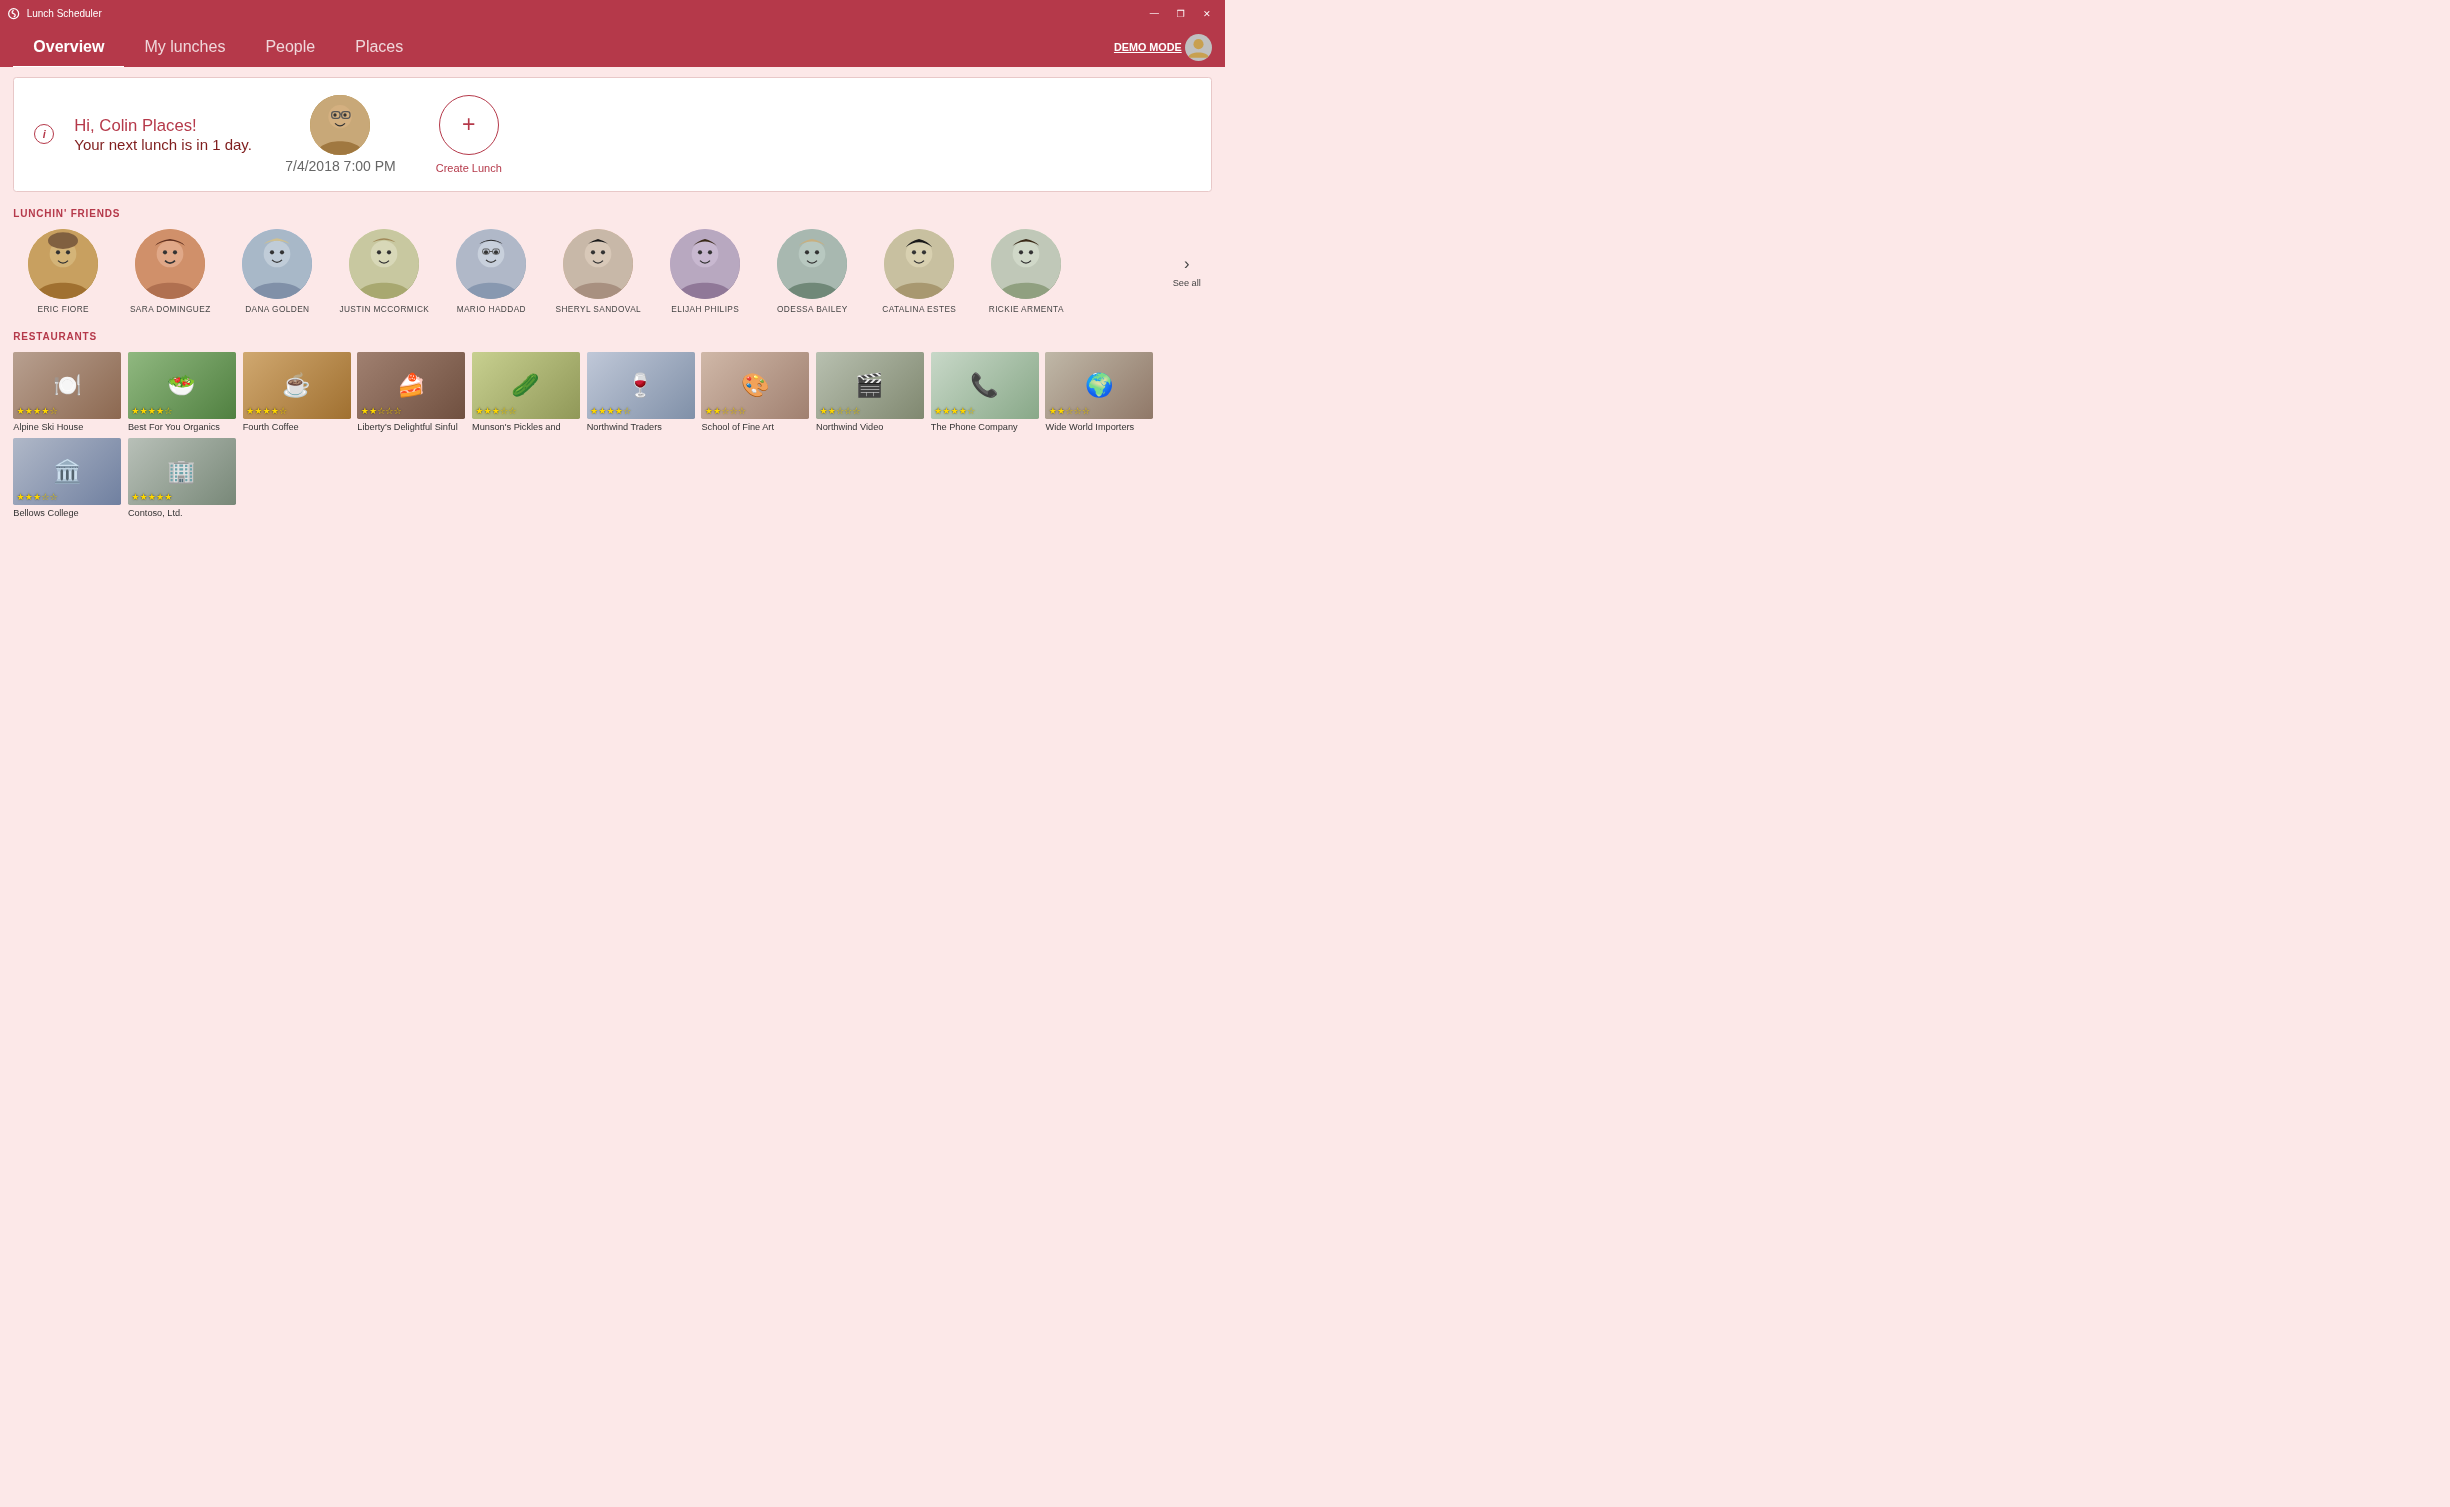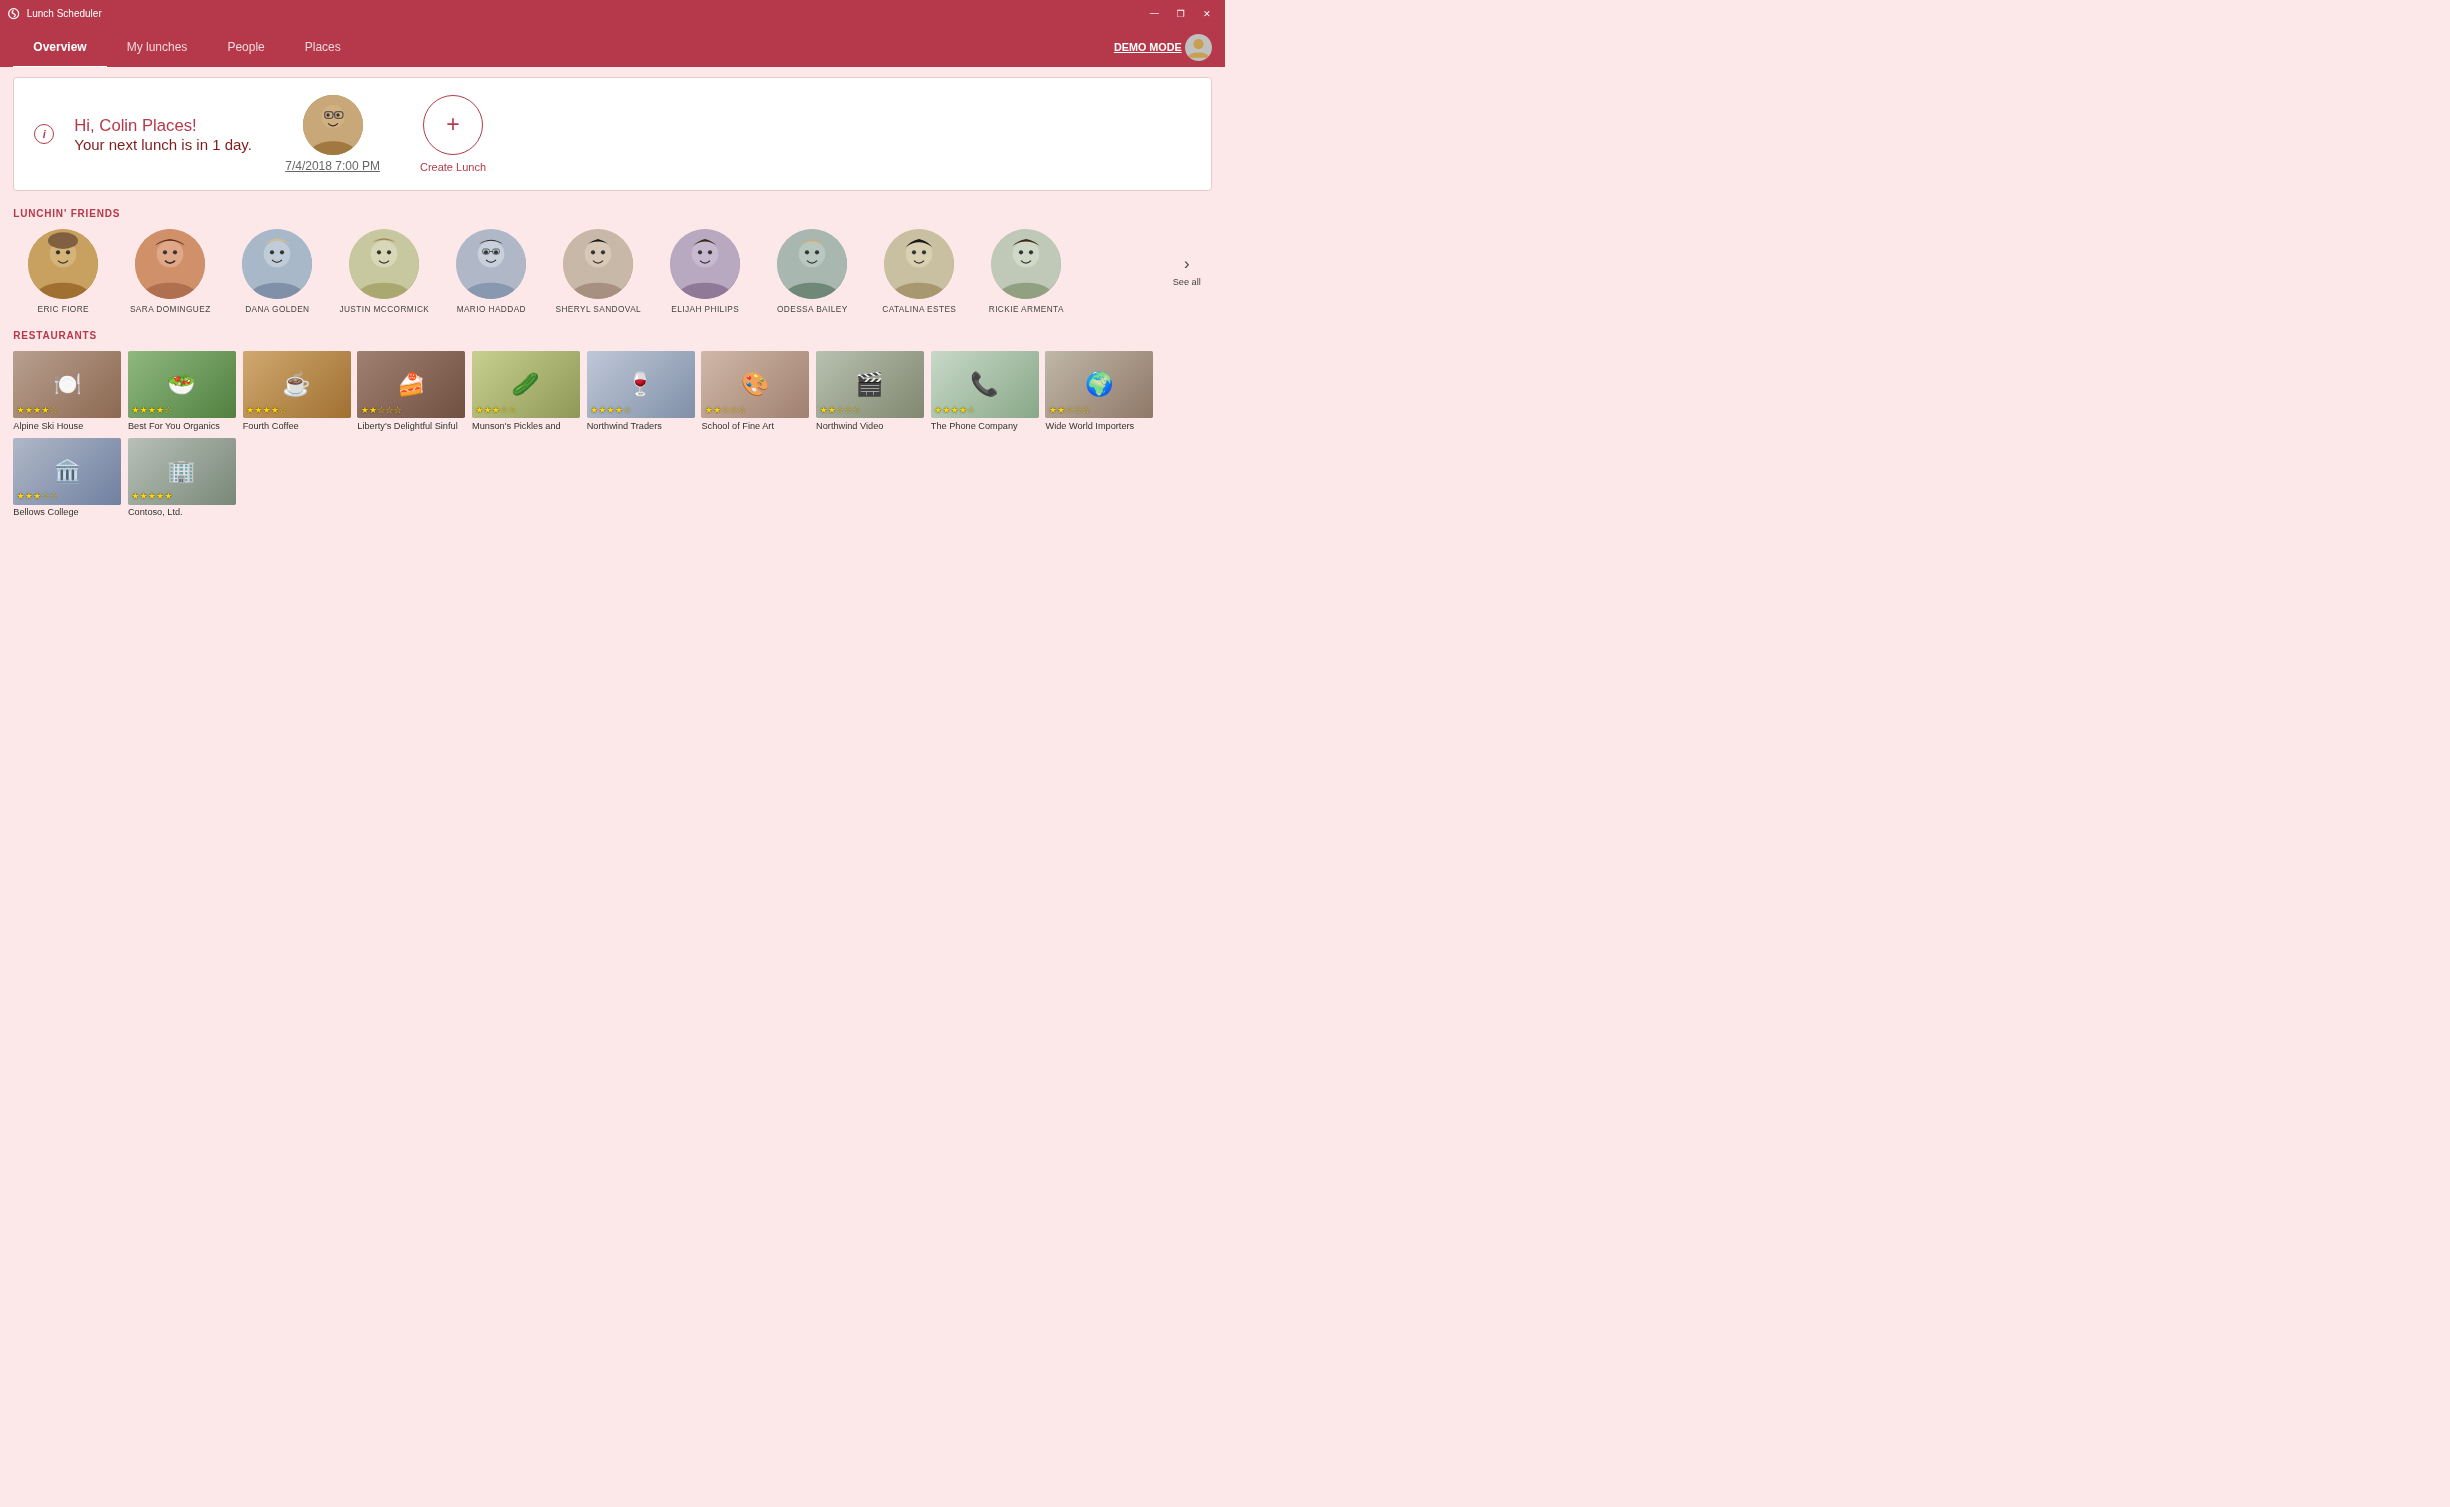--- a/index.html
+++ b/index.html
@@ -56,21 +56,21 @@
       align-items: stretch;
       padding: 0 13.3px;
       justify-content: space-between;
     }
     #nav-tabs {
       display: flex;
       align-items: stretch;
     }
     .nav-tab {
       color: rgba(255,255,255,0.8);
-      font-size: 12px;
+      font-size: 16px;
       padding: 0 20px;
       display: flex;
       align-items: center;
       cursor: pointer;
       border-bottom: 1.7px solid transparent;
       text-decoration: none;
       position: relative;
       text-align: right;
     }
     .nav-tab.active {
@@ -155,23 +155,22 @@
       width: 60px;
       height: 60px;
       border-radius: 50%;
       background: linear-gradient(135deg, #8B6914 0%, #c8a050 50%, #8B6914 100%);
       overflow: hidden;
       display: flex;
       align-items: center;
       justify-content: center;
     }
     #user-date {
-      font-size: 12px;
+      font-size: 14px;
       color: #666;
-      text-decoration: underline;
     }
     #create-lunch-btn {
       display: flex;
       flex-direction: column;
       align-items: center;
       gap: 6.7px;
       cursor: pointer;
       margin-left: 20px;
     }
     #create-lunch-circle {

